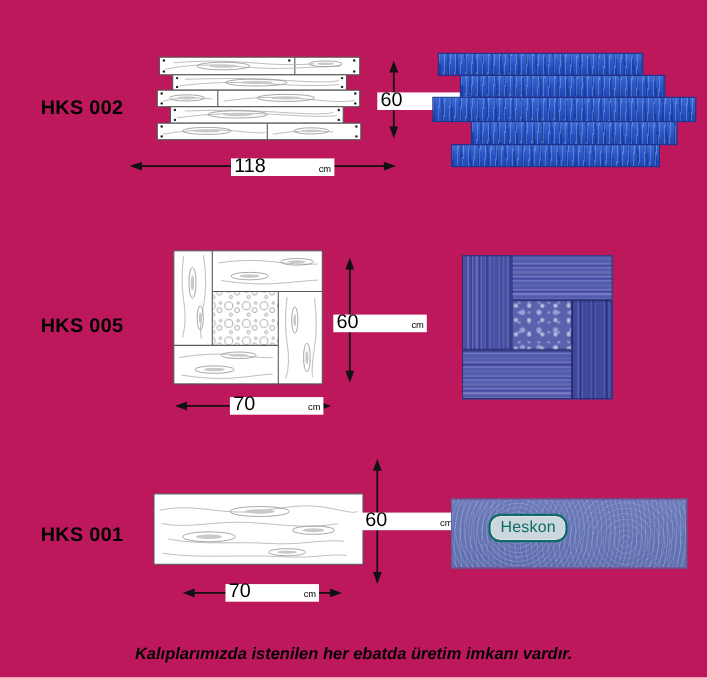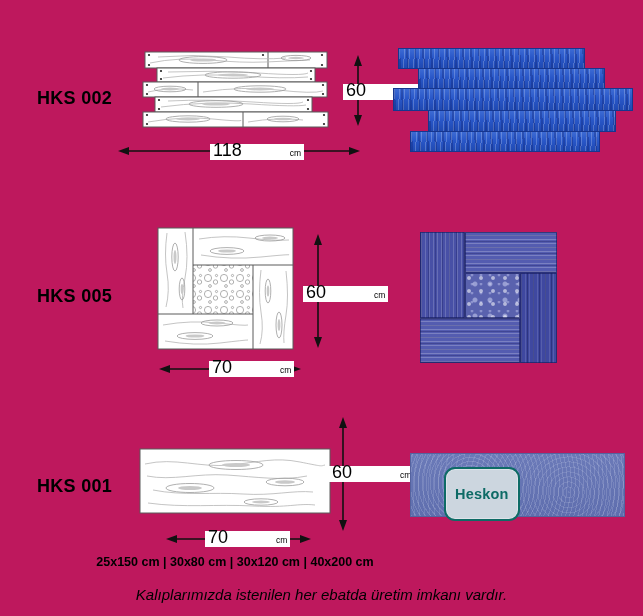--- a/index.html
+++ b/index.html
@@ -42,28 +42,28 @@
   .pebble{background-image:
       radial-gradient(circle at 3px 4px, rgba(255,255,255,.55) 1.4px, rgba(255,255,255,0) 2.4px),
       radial-gradient(circle at 9px 10px, rgba(228,231,255,.45) 1.9px, rgba(228,231,255,0) 3px),
       radial-gradient(circle at 6px 1px, rgba(210,214,250,.4) 1px, rgba(210,214,250,0) 1.8px);
       background-size:12px 13px,15px 16px,9px 9px;background-color:#5a62ae;}
   .slate{box-sizing:border-box;border:1px solid #55639f;
     background:
       repeating-radial-gradient(circle at 28% 45%, rgba(236,240,252,.16) 0 1px, rgba(236,240,252,0) 1px 4px),
       repeating-radial-gradient(circle at 74% 62%, rgba(236,240,252,.13) 0 1px, rgba(0,0,0,0) 1px 5px),
       linear-gradient(180deg,#6b7ab8,#5f6eae);}
-  .heskon{position:absolute;left:33px;top:13px;padding:17px 9px;border:2px solid #0e6b66;border-radius:11px;
-      background:#ccd6df;color:#0e6b66;font-weight:bold;font-size:14.5px;letter-spacing:.2px;
+  .heskon{position:absolute;left:33px;top:13px;padding:3px 9px;border:2px solid #0e6b66;border-radius:11px;
+      background:#ccd6df;color:#0e6b66;font-weight:normal;font-size:14.5px;letter-spacing:.2px;
       box-shadow:0 0 0 1px rgba(255,255,255,.35) inset;}
   
   .sizes{position:absolute;left:60px;top:555px;width:350px;text-align:center;
       font-size:12.5px;font-weight:bold;white-space:nowrap;}
   .note{position:absolute;left:0;top:586px;width:643px;text-align:center;
-      font-size:15px;font-weight:normal;font-style:italic;}
+      font-size:15px;font-weight:bold;font-style:italic;}
 </style>
 </head>
 <body>
 
 <div class="page">
 
   <div class="code" style="top:88px;">HKS 002</div>
 
   <svg class="drawing" style="left:118px;top:42px;" width="262" height="122" viewBox="0 0 262 122">
 
@@ -281,16 +281,15 @@
     <span class="v">60</span><span class="u">cm</span>
   </div>
   <div class="dim" style="left:205px;top:531px;">
     <span class="v">70</span><span class="u">cm</span>
   </div>
 
   <div class="photo slate" style="left:410px;top:453px;width:215px;height:64px;">
     <div class="heskon">Heskon</div>
   </div>
 
-  <div class="sizes">25x150 cm | 30x80 cm | 30x120 cm | 40x200 cm</div>
   <div class="note">Kalıplarımızda istenilen her ebatda üretim imkanı vardır.</div>
 
 </div>
 
 </body></html>

